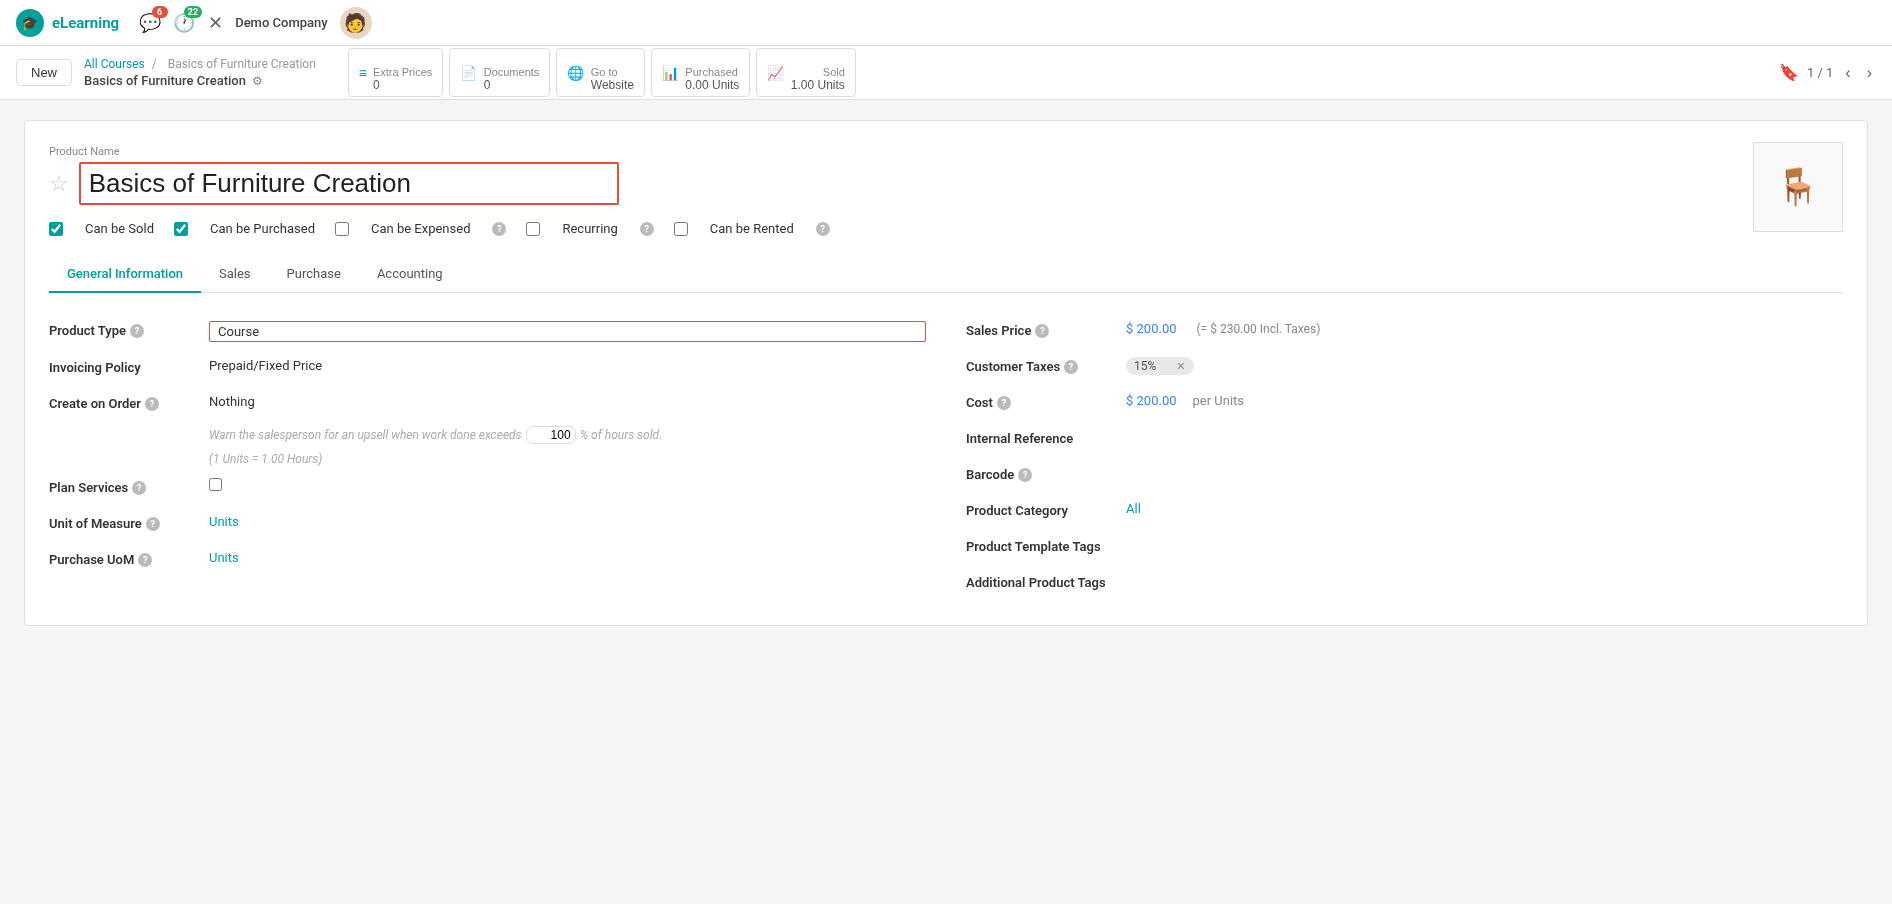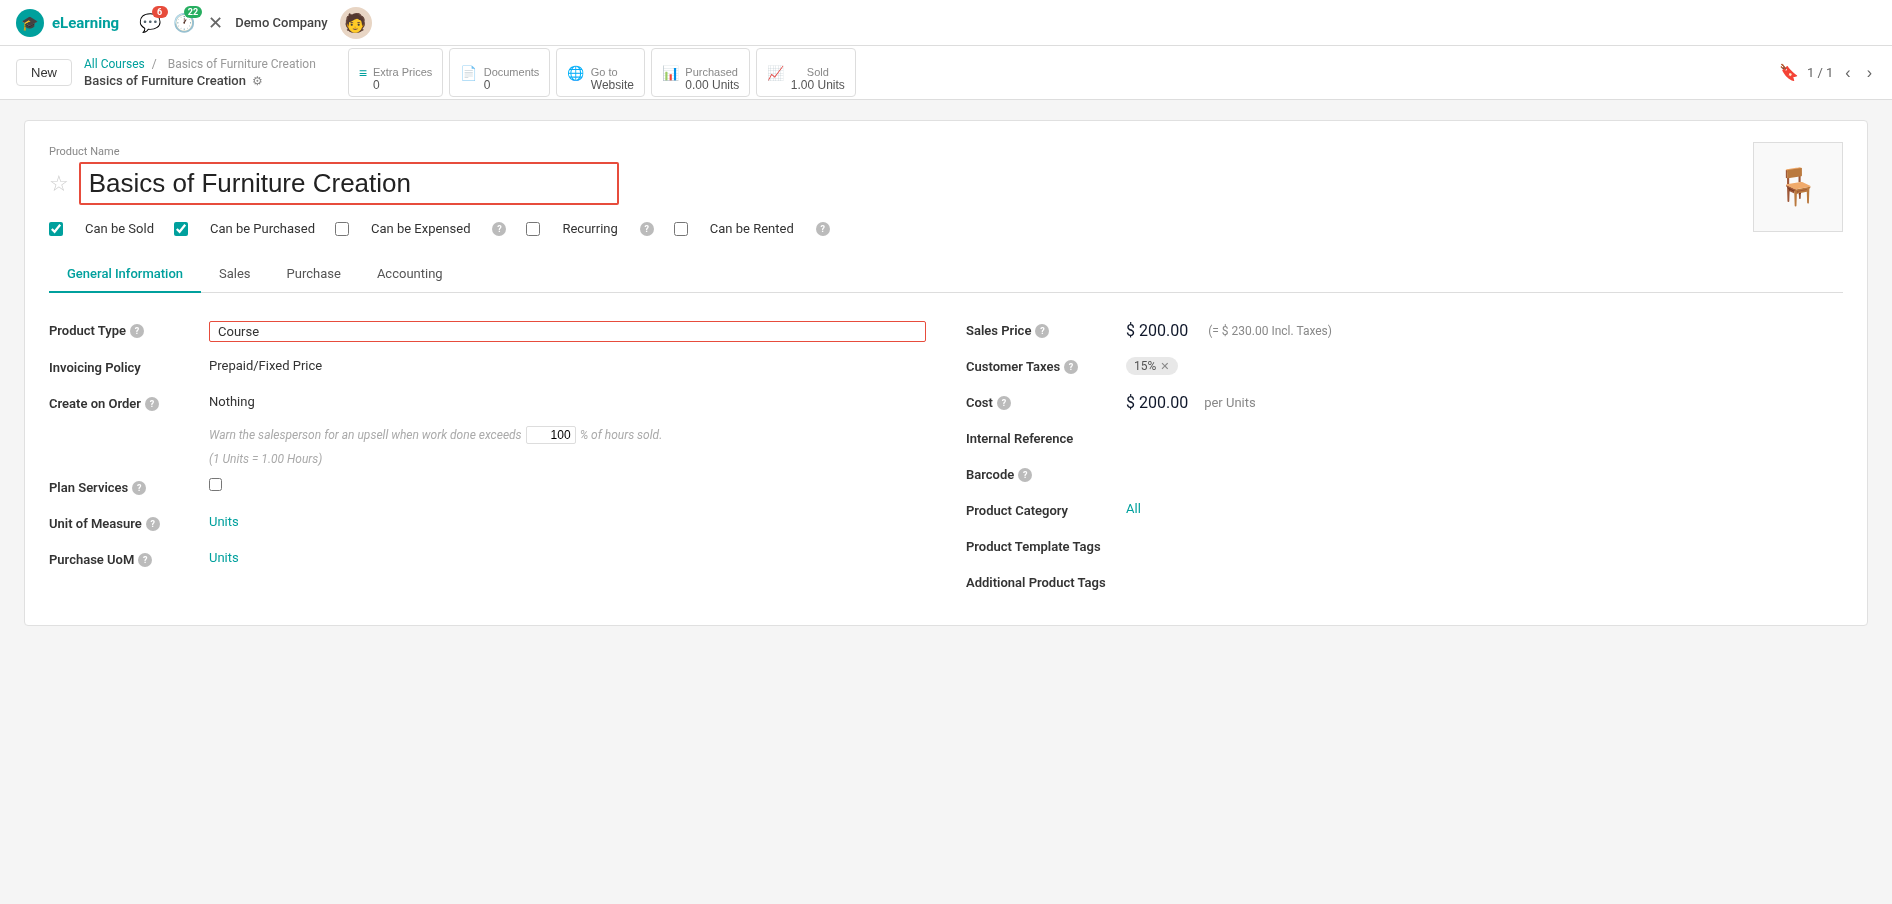--- a/index.html
+++ b/index.html
@@ -328,45 +328,45 @@
       align-items: center;
       gap: 4px;
       padding: 4px 0 4px 160px;
       font-size: 12px;
       color: #aaa;
       font-style: italic;
     }
     .upsell-input {
       width: 50px;
       border: 1px solid #ddd;
-      border-radius: 2px;
+      border-radius: 7px;
       padding: 1px 4px;
       font-size: 12px;
       text-align: right;
     }
 
     
     .price-val {
-      font-size: 16px;
-      color: #0f172a;
+      font-size: 13px;
+      color: #3b82f6;
     }
     .incl-tax {
       font-size: 12px;
       color: #888;
       margin-left: 12px;
     }
     .tax-badge {
       background: #e8e8e8;
       border-radius: 12px;
       padding: 2px 8px;
       font-size: 12px;
       color: #555;
       display: inline-flex;
       align-items: flex-end;
-      gap: 4px;
+      gap: 20px;
     }
     .tax-badge .remove { cursor: pointer; color: #888; font-size: 11px; }
 
     .price-row {
       display: flex;
       align-items: center;
       gap: 8px;
     }
 
     .per-unit {
@@ -437,21 +437,21 @@
     </button>
     <button class="stat-btn">
       <span class="stat-icon">📊</span>
       <span style="display:flex;flex-direction:column;align-items:flex-start">
         <span class="stat-label">Purchased</span>
         <span class="stat-val">0.00 Units</span>
       </span>
     </button>
     <button class="stat-btn">
       <span class="stat-icon">📈</span>
-      <span style="display:flex;flex-direction:column;align-items:center">
+      <span style="display:flex;flex-direction:column;align-items:flex-end">
         <span class="stat-label">Sold</span>
         <span class="stat-val">1.00 Units</span>
       </span>
     </button>
   </div>
 
   <div class="nav-pagination">
     <span class="bookmark-icon">🔖</span>
     <span>1 / 1</span>
     <button>‹</button>

